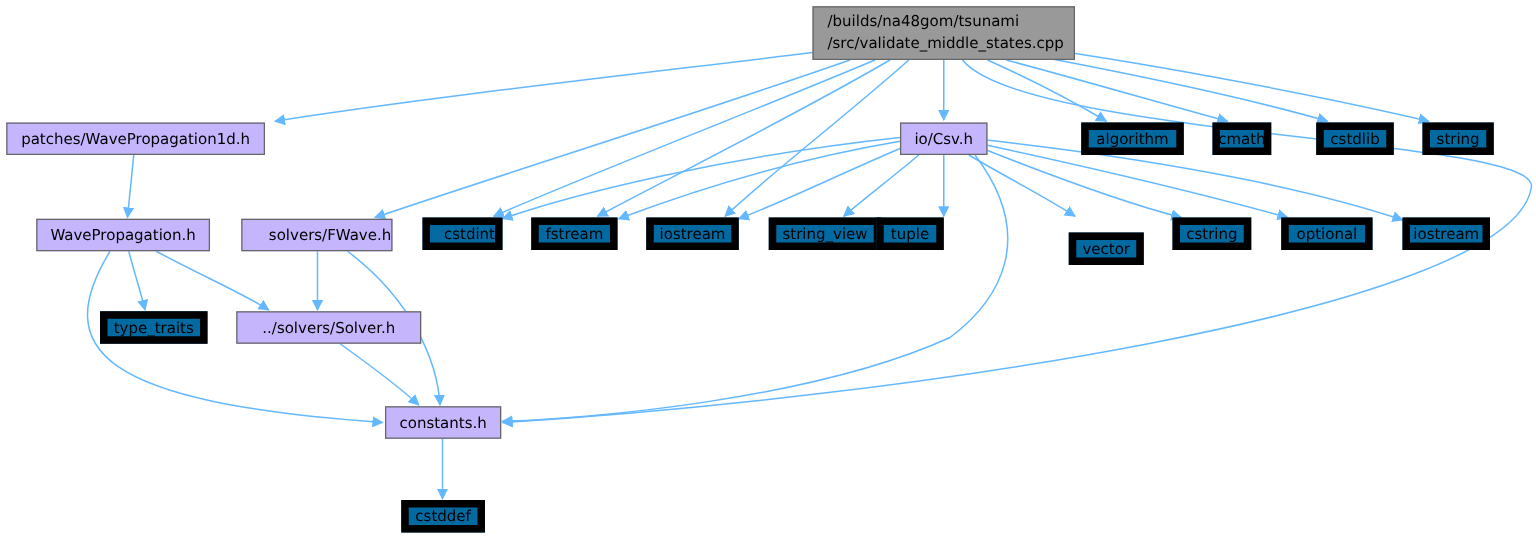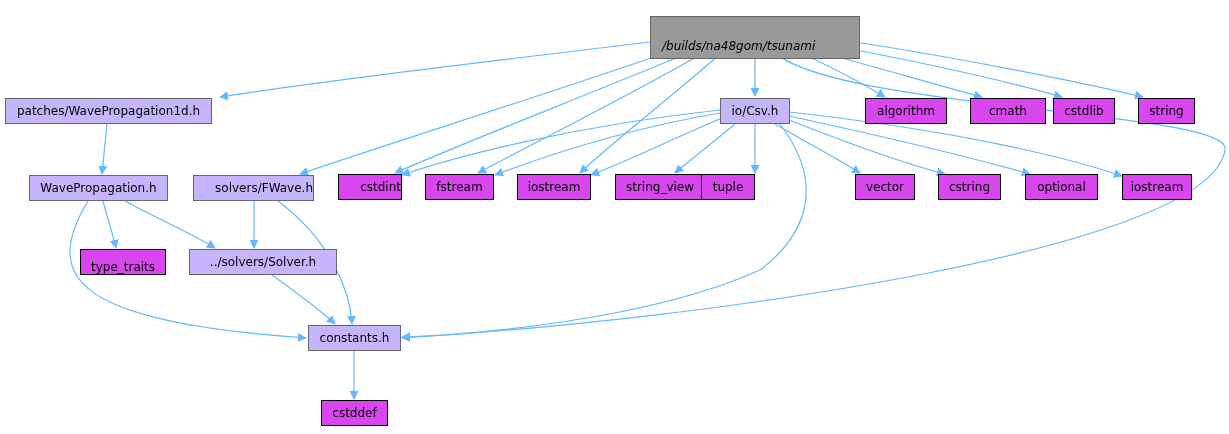--- a/index.html
+++ b/index.html
@@ -3,21 +3,21 @@
 <meta charset="utf-8">
 <style>
   html, body { margin: 0; padding: 0; background: #ffffff; }
   body { width: 1229px; height: 434px; position: relative; overflow: hidden;
          font-family: "DejaVu Sans", sans-serif; }
   svg#graph { position: absolute; left: 0; top: 0; }
   .node { position: absolute; box-sizing: border-box; display: flex; align-items: center;
           justify-content: center; font-size: 12px; color: #000; white-space: nowrap;
           font-family: "DejaVu Sans", sans-serif; }
   .node.file { background: #c4b5fd; border: 1px solid #666666; }
-  .node.sys { background: #d946ef; border: 1px solid #000000; }
+  .node.sys { background: #0369a1; border: 6px solid #000000; }
   .node.root { background: #999999; border: 1px solid #666666; justify-content: flex-start;
                padding-left: 11px; flex-direction: column; align-items: flex-start; line-height: 17px; }
 </style>
 </head>
 <body>
 
 <svg id="graph" width="1229" height="434">
   <defs>
     <marker id="arrow" viewBox="0 0 10 10" refX="9" refY="5" markerWidth="9" markerHeight="9" orient="auto-start-reverse" markerUnits="userSpaceOnUse">
       <path d="M0,0 L10,5 L0,10 z" fill="#63b8ff"></path>
@@ -49,22 +49,23 @@
       <path d="M735,124 C710,145 690,160 675,173" fill="none" stroke="#63b8ff" stroke-width="1.2" marker-end="url(#arrow)"></path>
       <path d="M755,124 L755,173" fill="none" stroke="#63b8ff" stroke-width="1.2" marker-end="url(#arrow)"></path>
       <path d="M775,124 C820,150 840,160 860,173" fill="none" stroke="#63b8ff" stroke-width="1.2" marker-end="url(#arrow)"></path>
       <path d="M789,120 C860,148 910,165 945,174" fill="none" stroke="#63b8ff" stroke-width="1.2" marker-end="url(#arrow)"></path>
       <path d="M789,116 C900,140 980,160 1030,174" fill="none" stroke="#63b8ff" stroke-width="1.2" marker-end="url(#arrow)"></path>
       <path d="M789,112 C950,130 1060,155 1122,176" fill="none" stroke="#63b8ff" stroke-width="1.2" marker-end="url(#arrow)"></path>
       <path d="M780,124 C830,190 800,240 760,270 C650,320 470,335 402,337" fill="none" stroke="#63b8ff" stroke-width="1.2" marker-end="url(#arrow)"></path>
     </g>
 </svg>
 
-<div class="node root" style="left:650px;top:16px;width:210px;height:43px;padding-top:21px;font-style:italic;">
+<div class="node root" style="left:650px;top:5px;width:210px;height:43px;padding-top:3px;">
   <span>/builds/na48gom/tsunami</span>
+  <span>/src/validate_middle_states.cpp</span>
 </div>
 
 <div class="node file" style="left:5px;top:98px;width:207px;height:26px;">
     <span>patches/WavePropagation1d.h</span>
   </div>
 <div class="node file" style="left:29px;top:175px;width:139px;height:26px;">
     <span>WavePropagation.h</span>
   </div>
 <div class="node file" style="left:193px;top:175px;width:121px;height:26px;justify-content:flex-end;">
     <span>solvers/FWave.h</span>
@@ -92,36 +93,36 @@
   </div>
 <div class="node sys" style="left:517px;top:174px;width:74px;height:26px;">
     <span>iostream</span>
   </div>
 <div class="node sys" style="left:615px;top:174px;width:90px;height:26px;">
     <span>string_view</span>
   </div>
 <div class="node sys" style="left:701px;top:174px;width:54px;height:26px;">
     <span>tuple</span>
   </div>
-<div class="node sys" style="left:855px;top:174px;width:60px;height:26px;">
+<div class="node sys" style="left:855px;top:186px;width:60px;height:26px;">
     <span>vector</span>
   </div>
 <div class="node sys" style="left:938px;top:174px;width:63px;height:26px;">
     <span>cstring</span>
   </div>
 <div class="node sys" style="left:1025px;top:174px;width:73px;height:26px;">
     <span>optional</span>
   </div>
 <div class="node sys" style="left:1122px;top:174px;width:70px;height:26px;">
     <span>iostream</span>
   </div>
 <div class="node sys" style="left:865px;top:98px;width:82px;height:26px;">
     <span>algorithm</span>
   </div>
-<div class="node sys" style="left:970px;top:98px;width:76px;height:26px;">
+<div class="node sys" style="left:970px;top:98px;width:47px;height:26px;">
     <span>cmath</span>
   </div>
 <div class="node sys" style="left:1053px;top:98px;width:62px;height:26px;">
     <span>cstdlib</span>
   </div>
 <div class="node sys" style="left:1138px;top:98px;width:57px;height:26px;">
     <span>string</span>
   </div>
 
 </body></html>

